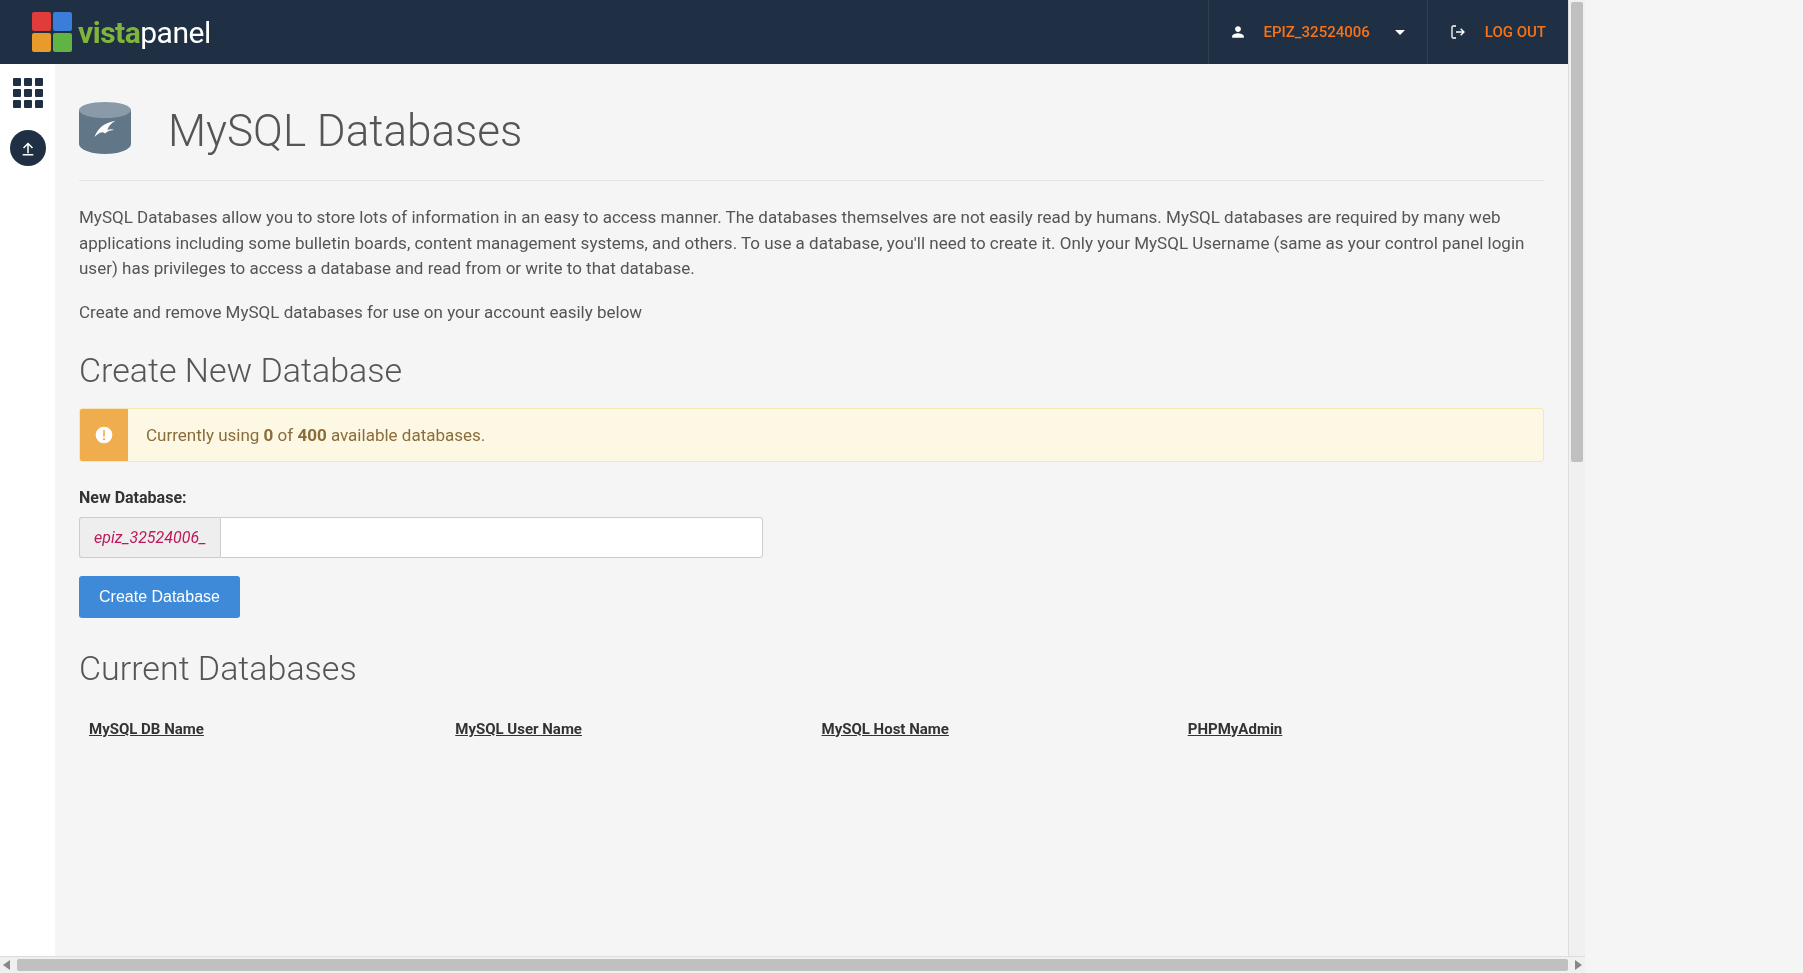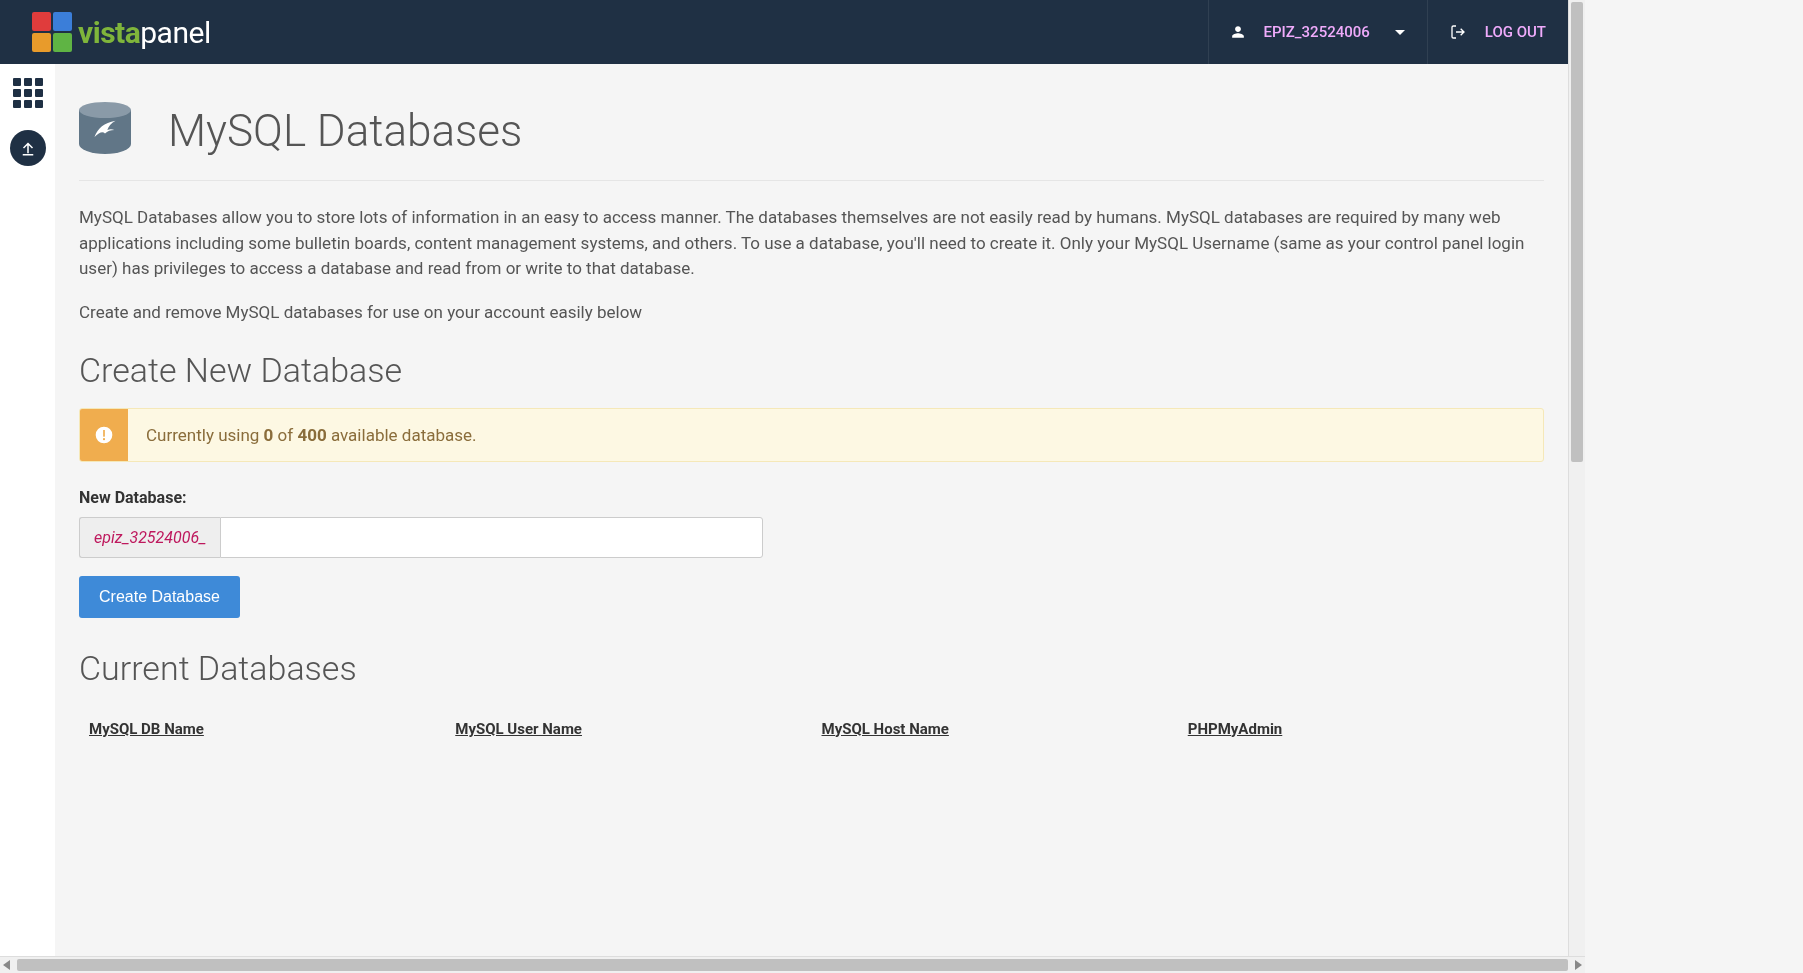--- a/index.html
+++ b/index.html
@@ -121,21 +121,21 @@
     .header-right {
       display: flex;
       align-items: stretch;
       height: 100%;
     }
     .header-item {
       display: flex;
       align-items: center;
       gap: 19px;
       padding: 0 22px;
-      color: #f0abfc;
+      color: #f97316;
       font-size: 15px;
       border-left: 1px solid rgba(255,255,255,0.08);
       cursor: pointer;
       font-weight: 500;
     }
     .user-icon-svg { width: 14px; height: 14px; fill: #fff;}
     .caret-down {
       width: 0; height: 0;
       border-left: 5px solid transparent;
       border-right: 5px solid transparent;
@@ -394,21 +394,21 @@
 
       <div class="alert-box">
         <div class="alert-icon-wrap">
           <svg class="alert-icon-svg" viewBox="0 0 24 24">
               <circle cx="12" cy="12" r="10" fill="#fff"></circle>
               <rect x="11" y="6" width="2" height="8" fill="#f0ad4e"></rect>
               <circle cx="12" cy="17" r="1.3" fill="#f0ad4e"></circle>
             </svg>
         </div>
         <div class="alert-text">
-          <span>Currently using </span><b>0</b><span> of </span><b>400</b><span> available database.</span>
+          <span>Currently using </span><b>0</b><span> of </span><b>400</b><span> available databases.</span>
         </div>
       </div>
 
       <label class="form-label">New Database:</label>
       <div class="input-group">
         <span class="input-prefix">epiz_32524006_</span>
         <input type="text" class="input-field" style="">
       </div>
 
       <button class="btn-primary">Create Database</button>

